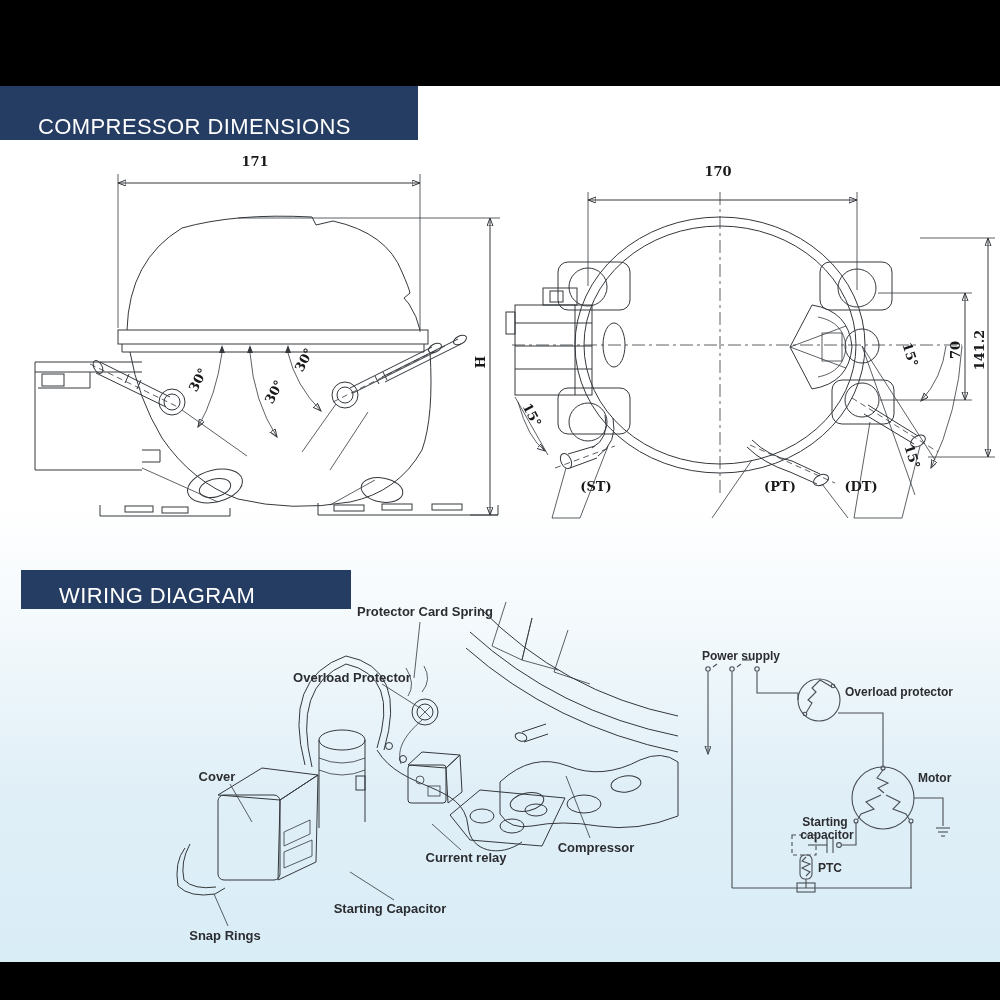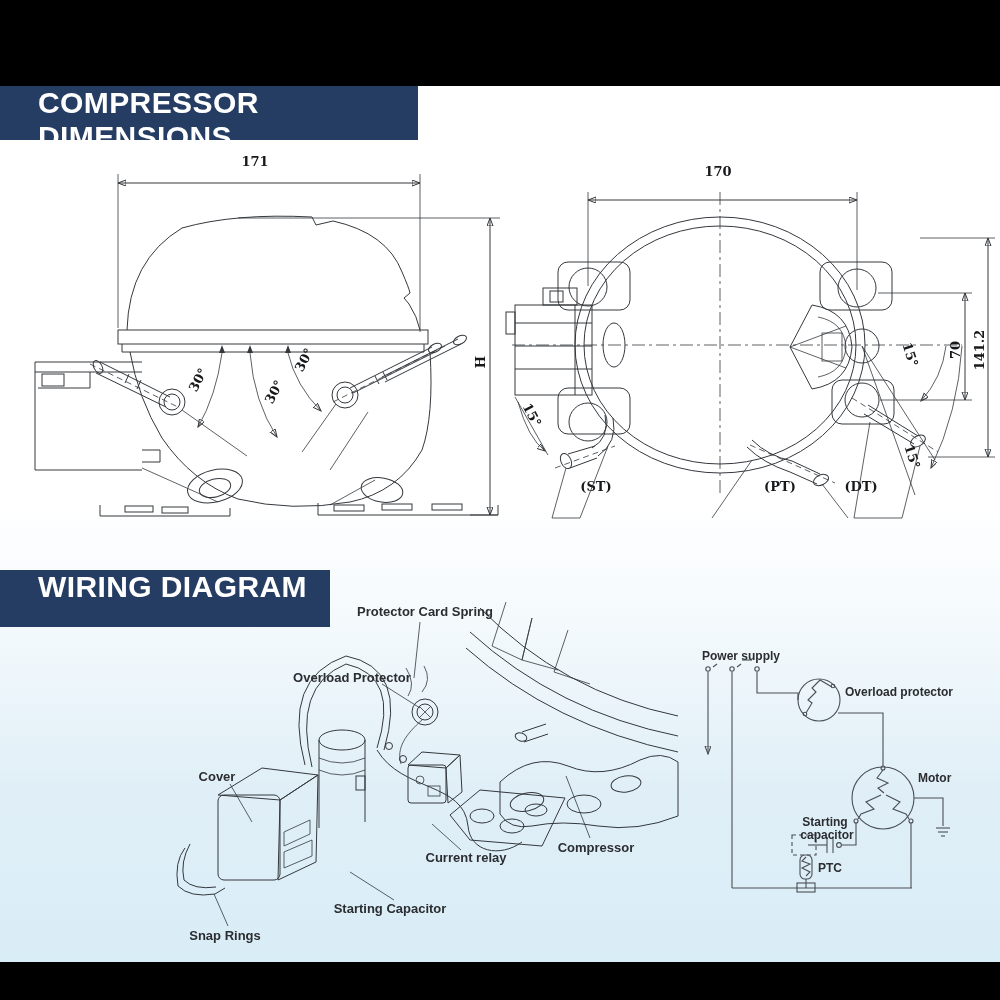--- a/index.html
+++ b/index.html
@@ -3,24 +3,24 @@
 <meta charset="utf-8">
 <style>
   html,body{margin:0;padding:0;background:#000;}
   .stage{position:relative;width:1000px;height:1000px;background:#000;overflow:hidden;
          font-family:"Liberation Sans",sans-serif;}
   .letterbox{position:absolute;left:0;width:1000px;background:#000;}
   .letterbox.top{top:0;height:86px;}
   .letterbox.bottom{top:962px;height:38px;}
   .content{position:absolute;left:0;top:86px;width:1000px;height:876px;
     background:linear-gradient(180deg,#ffffff 0%,#ffffff 48%,#f3f9fc 62%,#e0eff7 80%,#d9edf7 100%);}
-  .banner{position:absolute;left:0;background:#253c63;color:#fff;display:flex;align-items:flex-start;
-    padding-left:38px;box-sizing:border-box;font-weight:bold;font-size:30px;letter-spacing:.4px;}
+  .banner{position:absolute;left:0;background:#253c63;color:#fff;display:flex;align-items:flex-end;
+    padding-left:38px;box-sizing:border-box;font-weight:normal;font-size:22px;letter-spacing:.4px;}
   .banner1{top:0;width:418px;height:54px;}
-  .banner2{top:484px;width:330px;height:57px;}
+  .banner2{top:484px;width:330px;height:39px;margin-left:21px;}
   svg{position:absolute;overflow:visible;}
   .tech line,.tech path,.tech rect,.tech ellipse,.tech circle,.tech polyline{
     stroke:#34383d;fill:none;stroke-width:1;}
   .tech .thin{stroke-width:.8;}
   .tech .dash{stroke-dasharray:6 4;}
   .tech .cl{stroke-dasharray:13 4 3 4;stroke-width:.8;}
   .tech .fillhead{fill:#34383d;stroke:none;}
   .dimtext{font-family:"DejaVu Serif",serif;font-weight:bold;font-size:13px;fill:#17181a;stroke:none;}
   .lbl{font-weight:bold;font-size:13px;fill:#2b2d30;stroke:none;}
   .lbl2{font-weight:bold;font-size:12px;fill:#2b2d30;stroke:none;}

